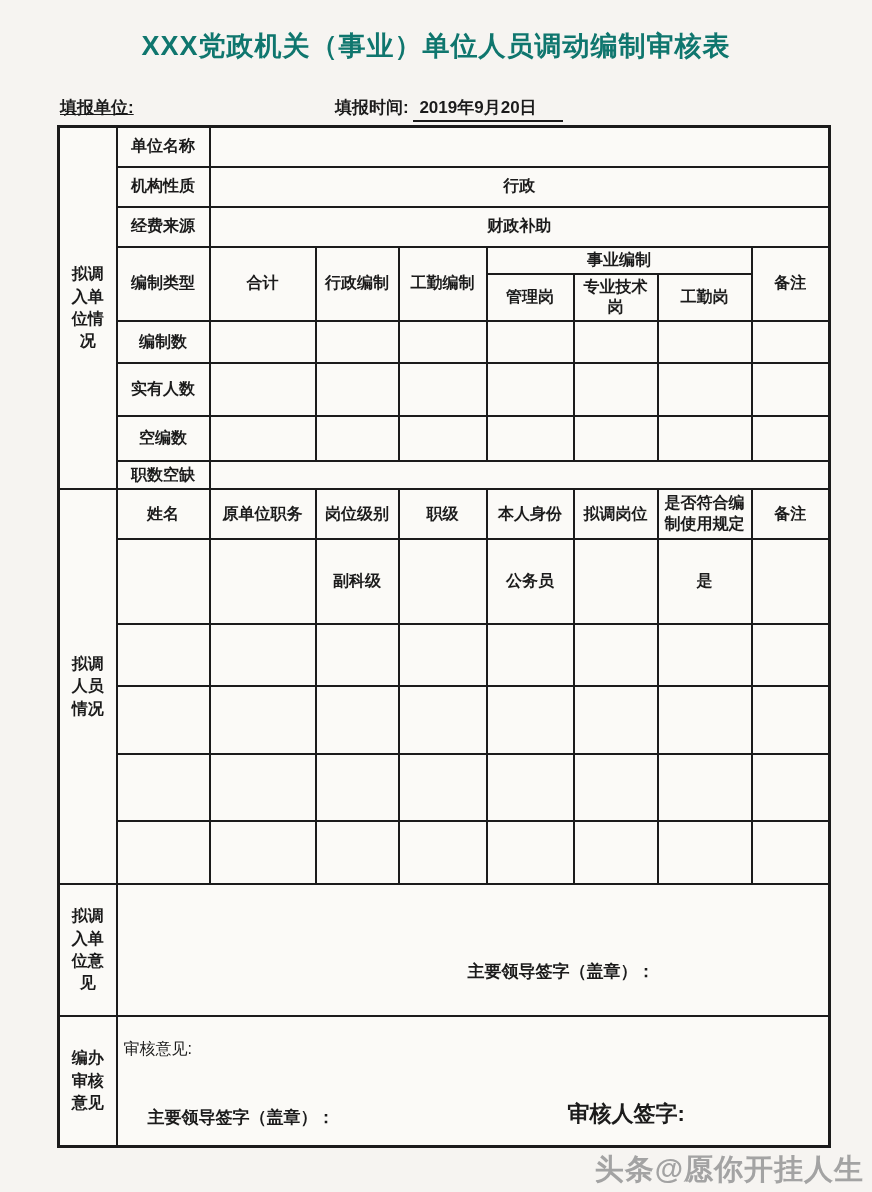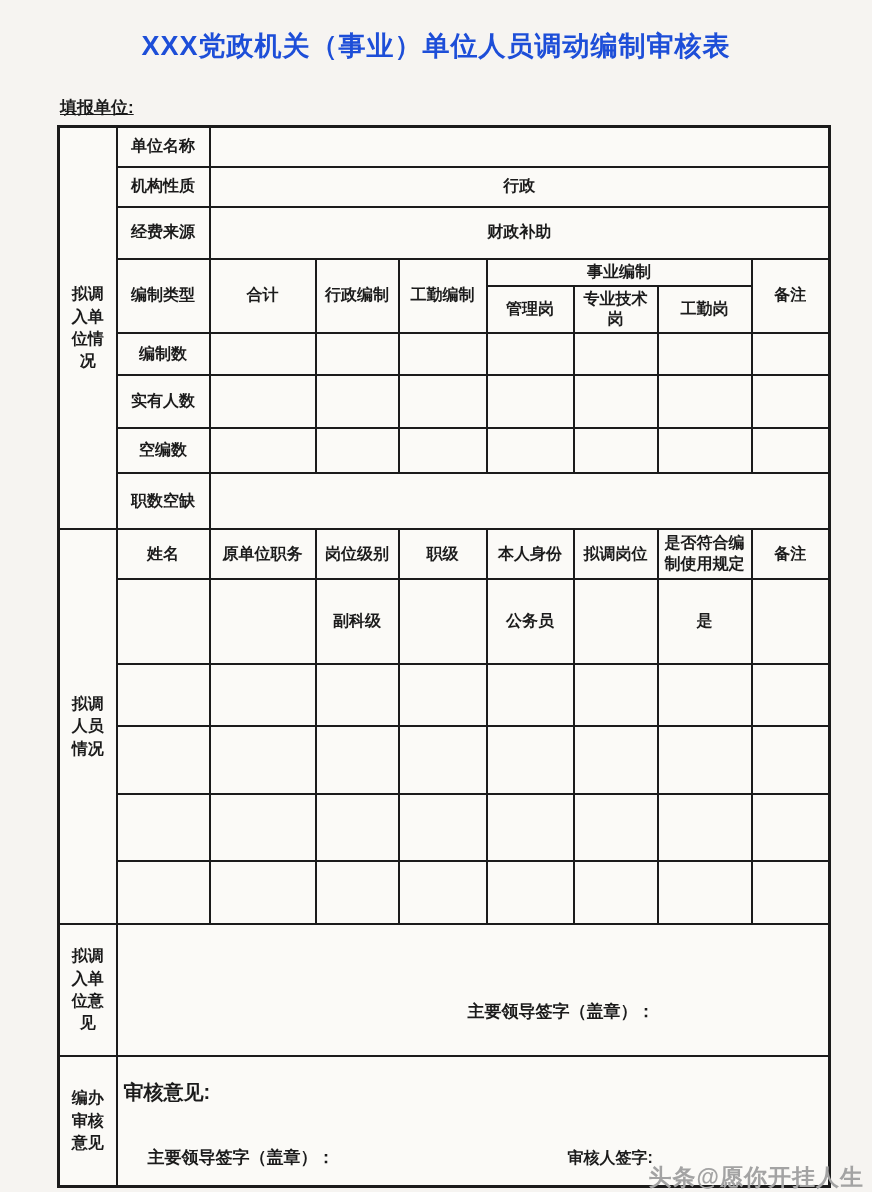--- a/index.html
+++ b/index.html
@@ -18,21 +18,21 @@
     width:872px;height:1192px;
     background:var(--paper);
     color:var(--ink);
     overflow:hidden;
   }
   .title{
     position:absolute;top:28px;left:0;right:0;
     text-align:center;
     font-size:27px;font-weight:bold;
     letter-spacing:1px;
-    color:#1d4ed8;
+    color:#0f766e;
   }
   .meta{position:absolute;top:96px;left:0;right:0;height:26px;font-weight:bold;font-size:17px;}
   .meta-unit{position:absolute;left:60px;top:0;text-decoration:underline;}
   .meta-date{position:absolute;left:335px;top:0;}
   .date-value{
     display:inline-block;
     border-bottom:2px solid var(--ink);
     padding:0 6px 1px 6px;
     min-width:150px;
   }
@@ -59,42 +59,44 @@
     display:inline-block;
     width:2.15em;
     word-break:break-all;
     line-height:1.4;
     font-size:16px;
   }
   td.hsm{font-size:14px;margin-top:36px;}
   td.hxs{font-size:13px;line-height:1.3;padding:1px;}
   td.opinion{position:relative;text-align:left;}
   .sig-main{position:absolute;left:350px;bottom:32px;font-size:17px;font-weight:bold;white-space:nowrap;}
-  .review-label{position:absolute;left:6px;top:22px;font-size:20px;font-weight:bold;}
+  .review-label{position:absolute;left:6px;top:22px;font-size:16px;font-weight:normal;}
   .sig-leader{position:absolute;left:30px;bottom:16px;font-size:17px;font-weight:bold;white-space:nowrap;}
-  .sig-reviewer{position:absolute;left:450px;bottom:16px;font-size:16px;font-weight:bold;white-space:nowrap;}
+  .sig-reviewer{position:absolute;left:450px;bottom:16px;font-size:22px;font-weight:bold;white-space:nowrap;}
   .watermark{
     position:absolute;
     right:8px;top:1150px;
-    font-size:23px;
+    font-size:29px;
     font-weight:bold;
     color:var(--wm);
     letter-spacing:1px;
-    margin-top:12px;
   }
 </style>
 </head>
 <body>
 
 <div class="page">
 
   <h1 class="title">XXX党政机关（事业）单位人员调动编制审核表</h1>
 
   <div class="meta">
     <span class="meta-unit">填报单位:</span>
+    <span class="meta-date"><span>填报时间:</span>
+      <span class="date-value">2019年9月20日</span>
+    </span>
   </div>
 
   <table class="form">
     <colgroup>
       <col style="width:58px">
         <col style="width:93px">
         <col style="width:106px">
       <col style="width:83px">
         <col style="width:88px">
         <col style="width:87px">
@@ -106,21 +108,21 @@
     <tbody>
         <tr style="height:40px">
       <td class="vlab" rowspan="9"><span class="vtxt">拟调入单位情况</span></td>
       <td>单位名称</td>
       <td colspan="7"></td>
     </tr>
     <tr style="height:40px">
       <td>机构性质</td>
       <td colspan="7">行政</td>
     </tr>
-    <tr style="height:52px">
+    <tr style="height:40px">
       <td>经费来源</td>
       <td colspan="7">财政补助</td>
     </tr>
     <tr style="height:23px">
       <td rowspan="2">编制类型</td>
       <td rowspan="2">合计</td>
       <td rowspan="2" class="hsm">行政编制</td>
       <td rowspan="2" class="hsm">工勤编制</td>
       <td colspan="3" class="hsm">事业编制</td>
       <td rowspan="2">备注</td>
@@ -153,21 +155,21 @@
     <tr style="height:45px">
       <td>空编数</td>
       <td></td>
           <td></td>
       <td></td>
           <td></td>
       <td></td>
           <td></td>
       <td></td>
     </tr>
-    <tr style="height:56px">
+    <tr style="height:28px">
       <td>职数空缺</td>
       <td colspan="7"></td>
     </tr>
 
     <tr style="height:50px">
       <td class="vlab" rowspan="6"><span class="vtxt">拟调人员情况</span></td>
       <td class="hsm">姓名</td>
       <td class="hsm">原单位职务</td>
       <td class="hsm">岗位级别</td>
       <td class="hsm">职级</td>

